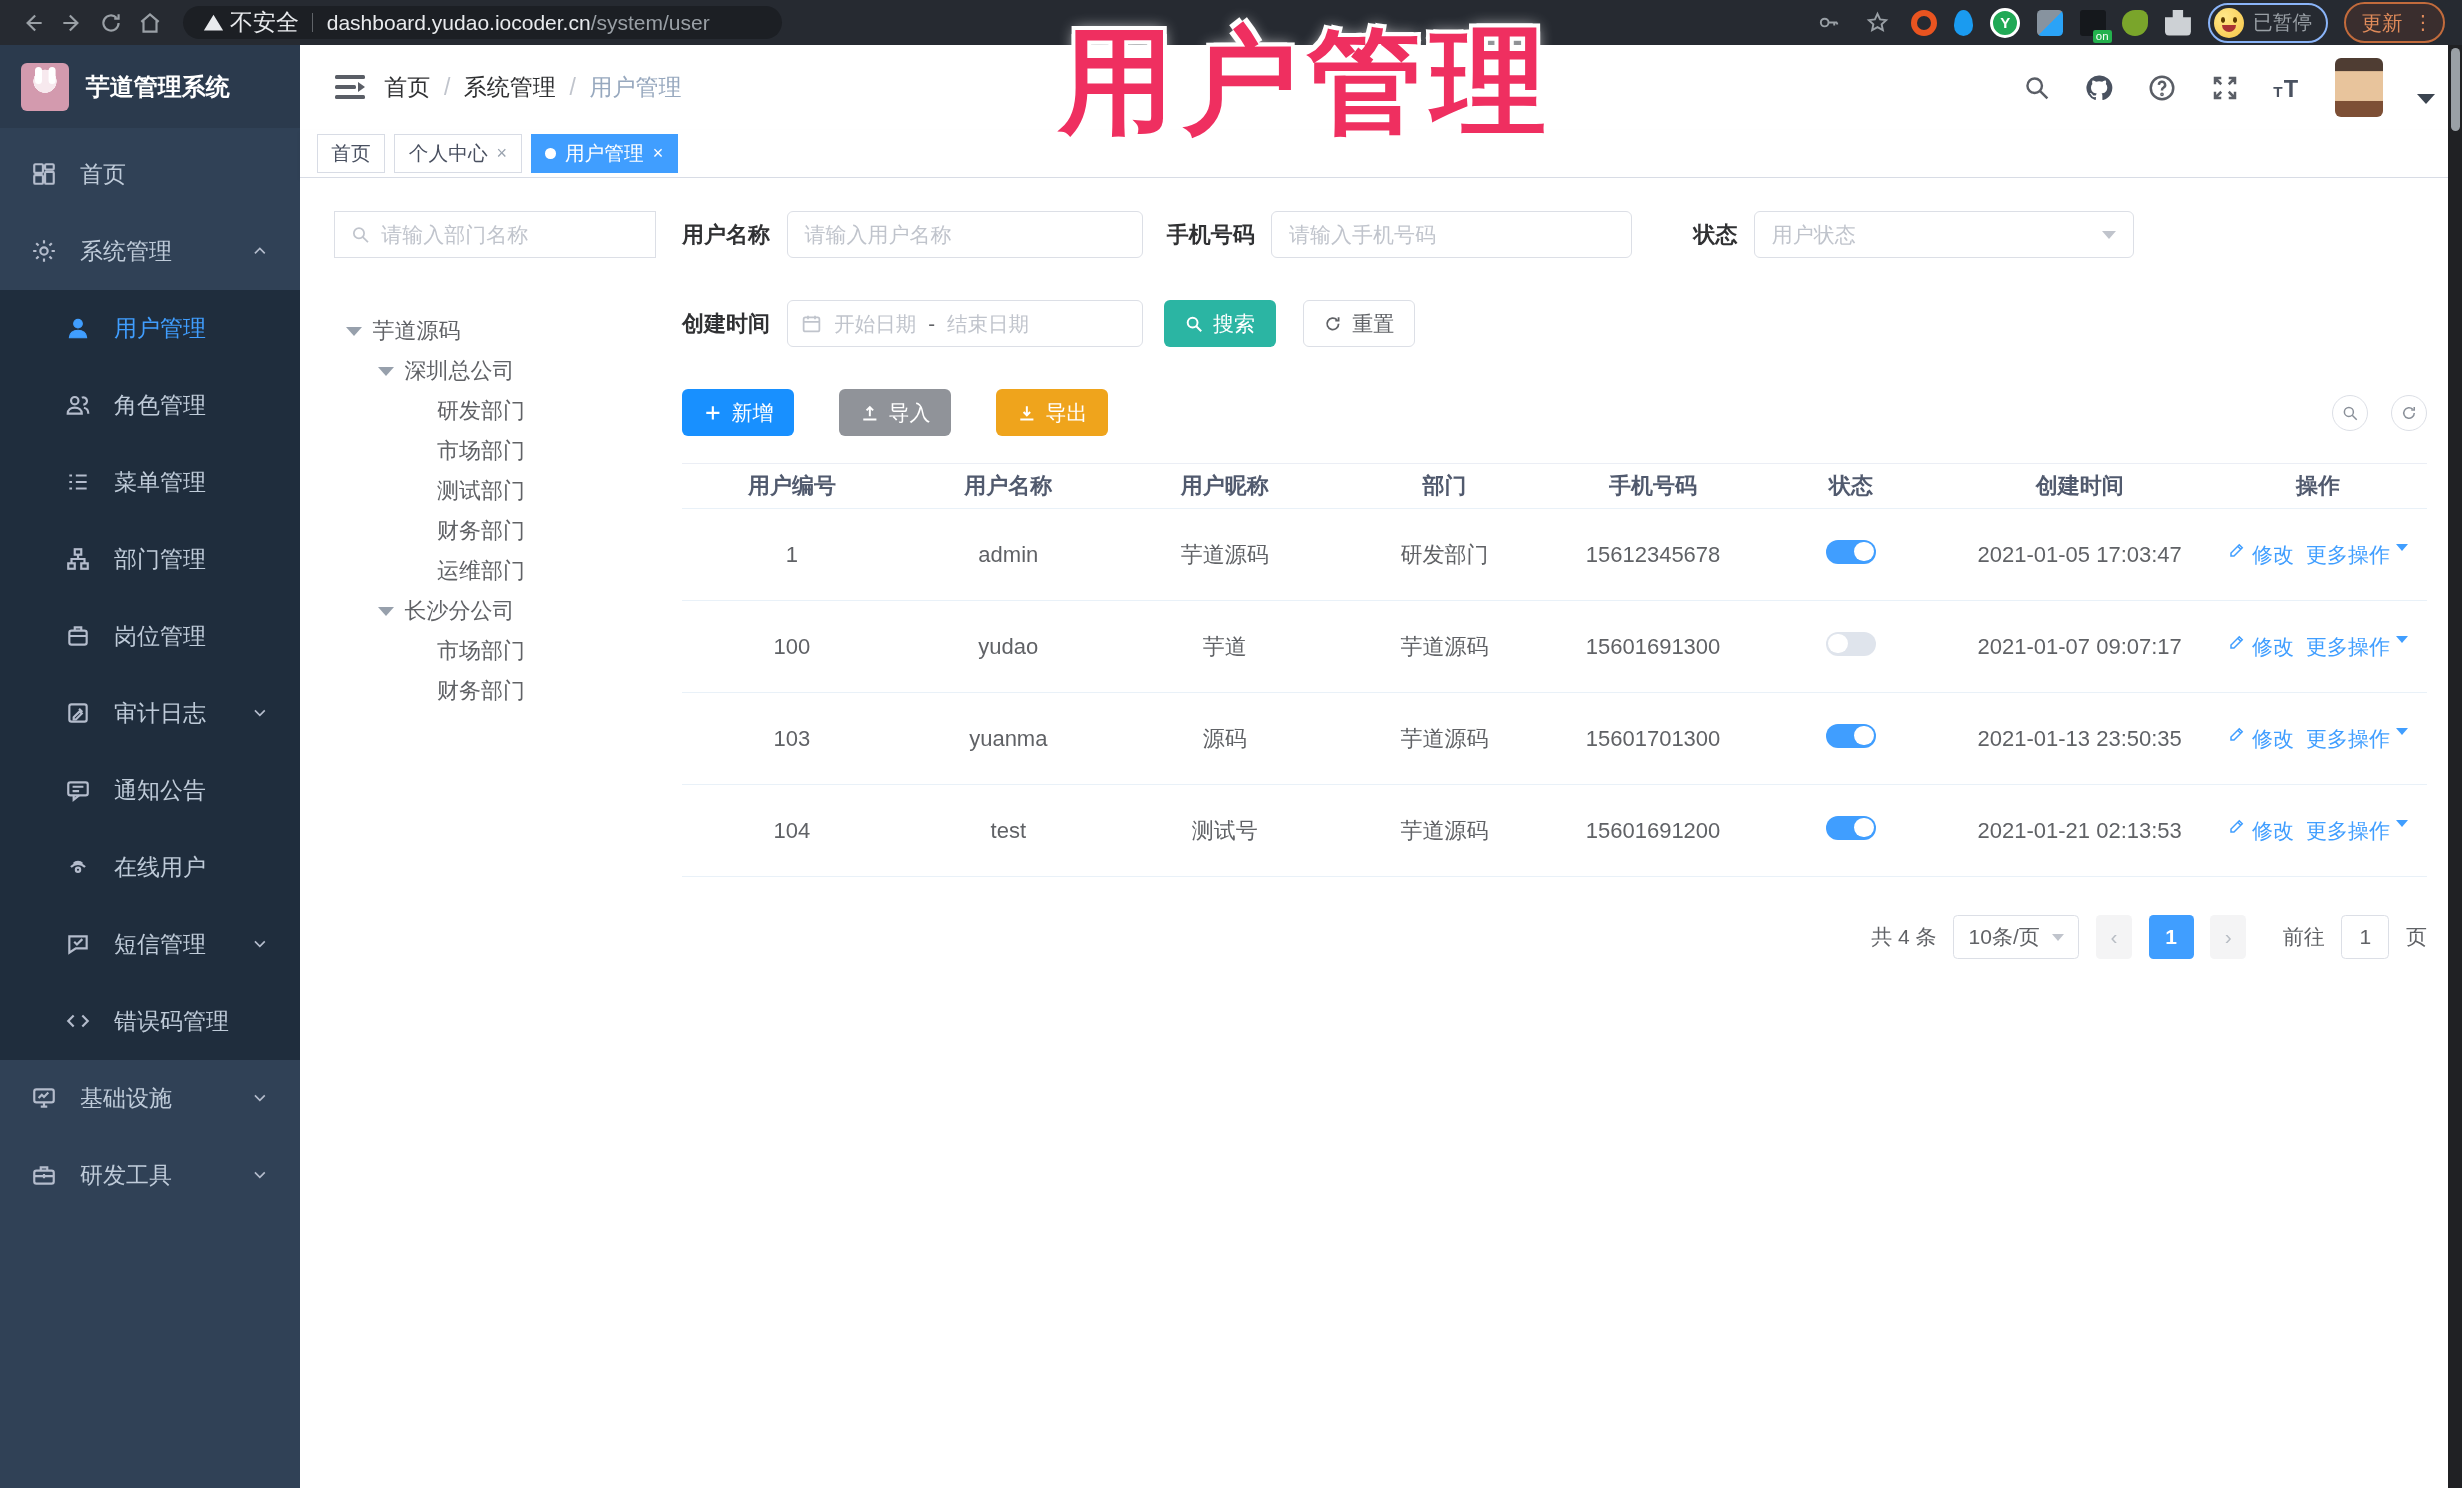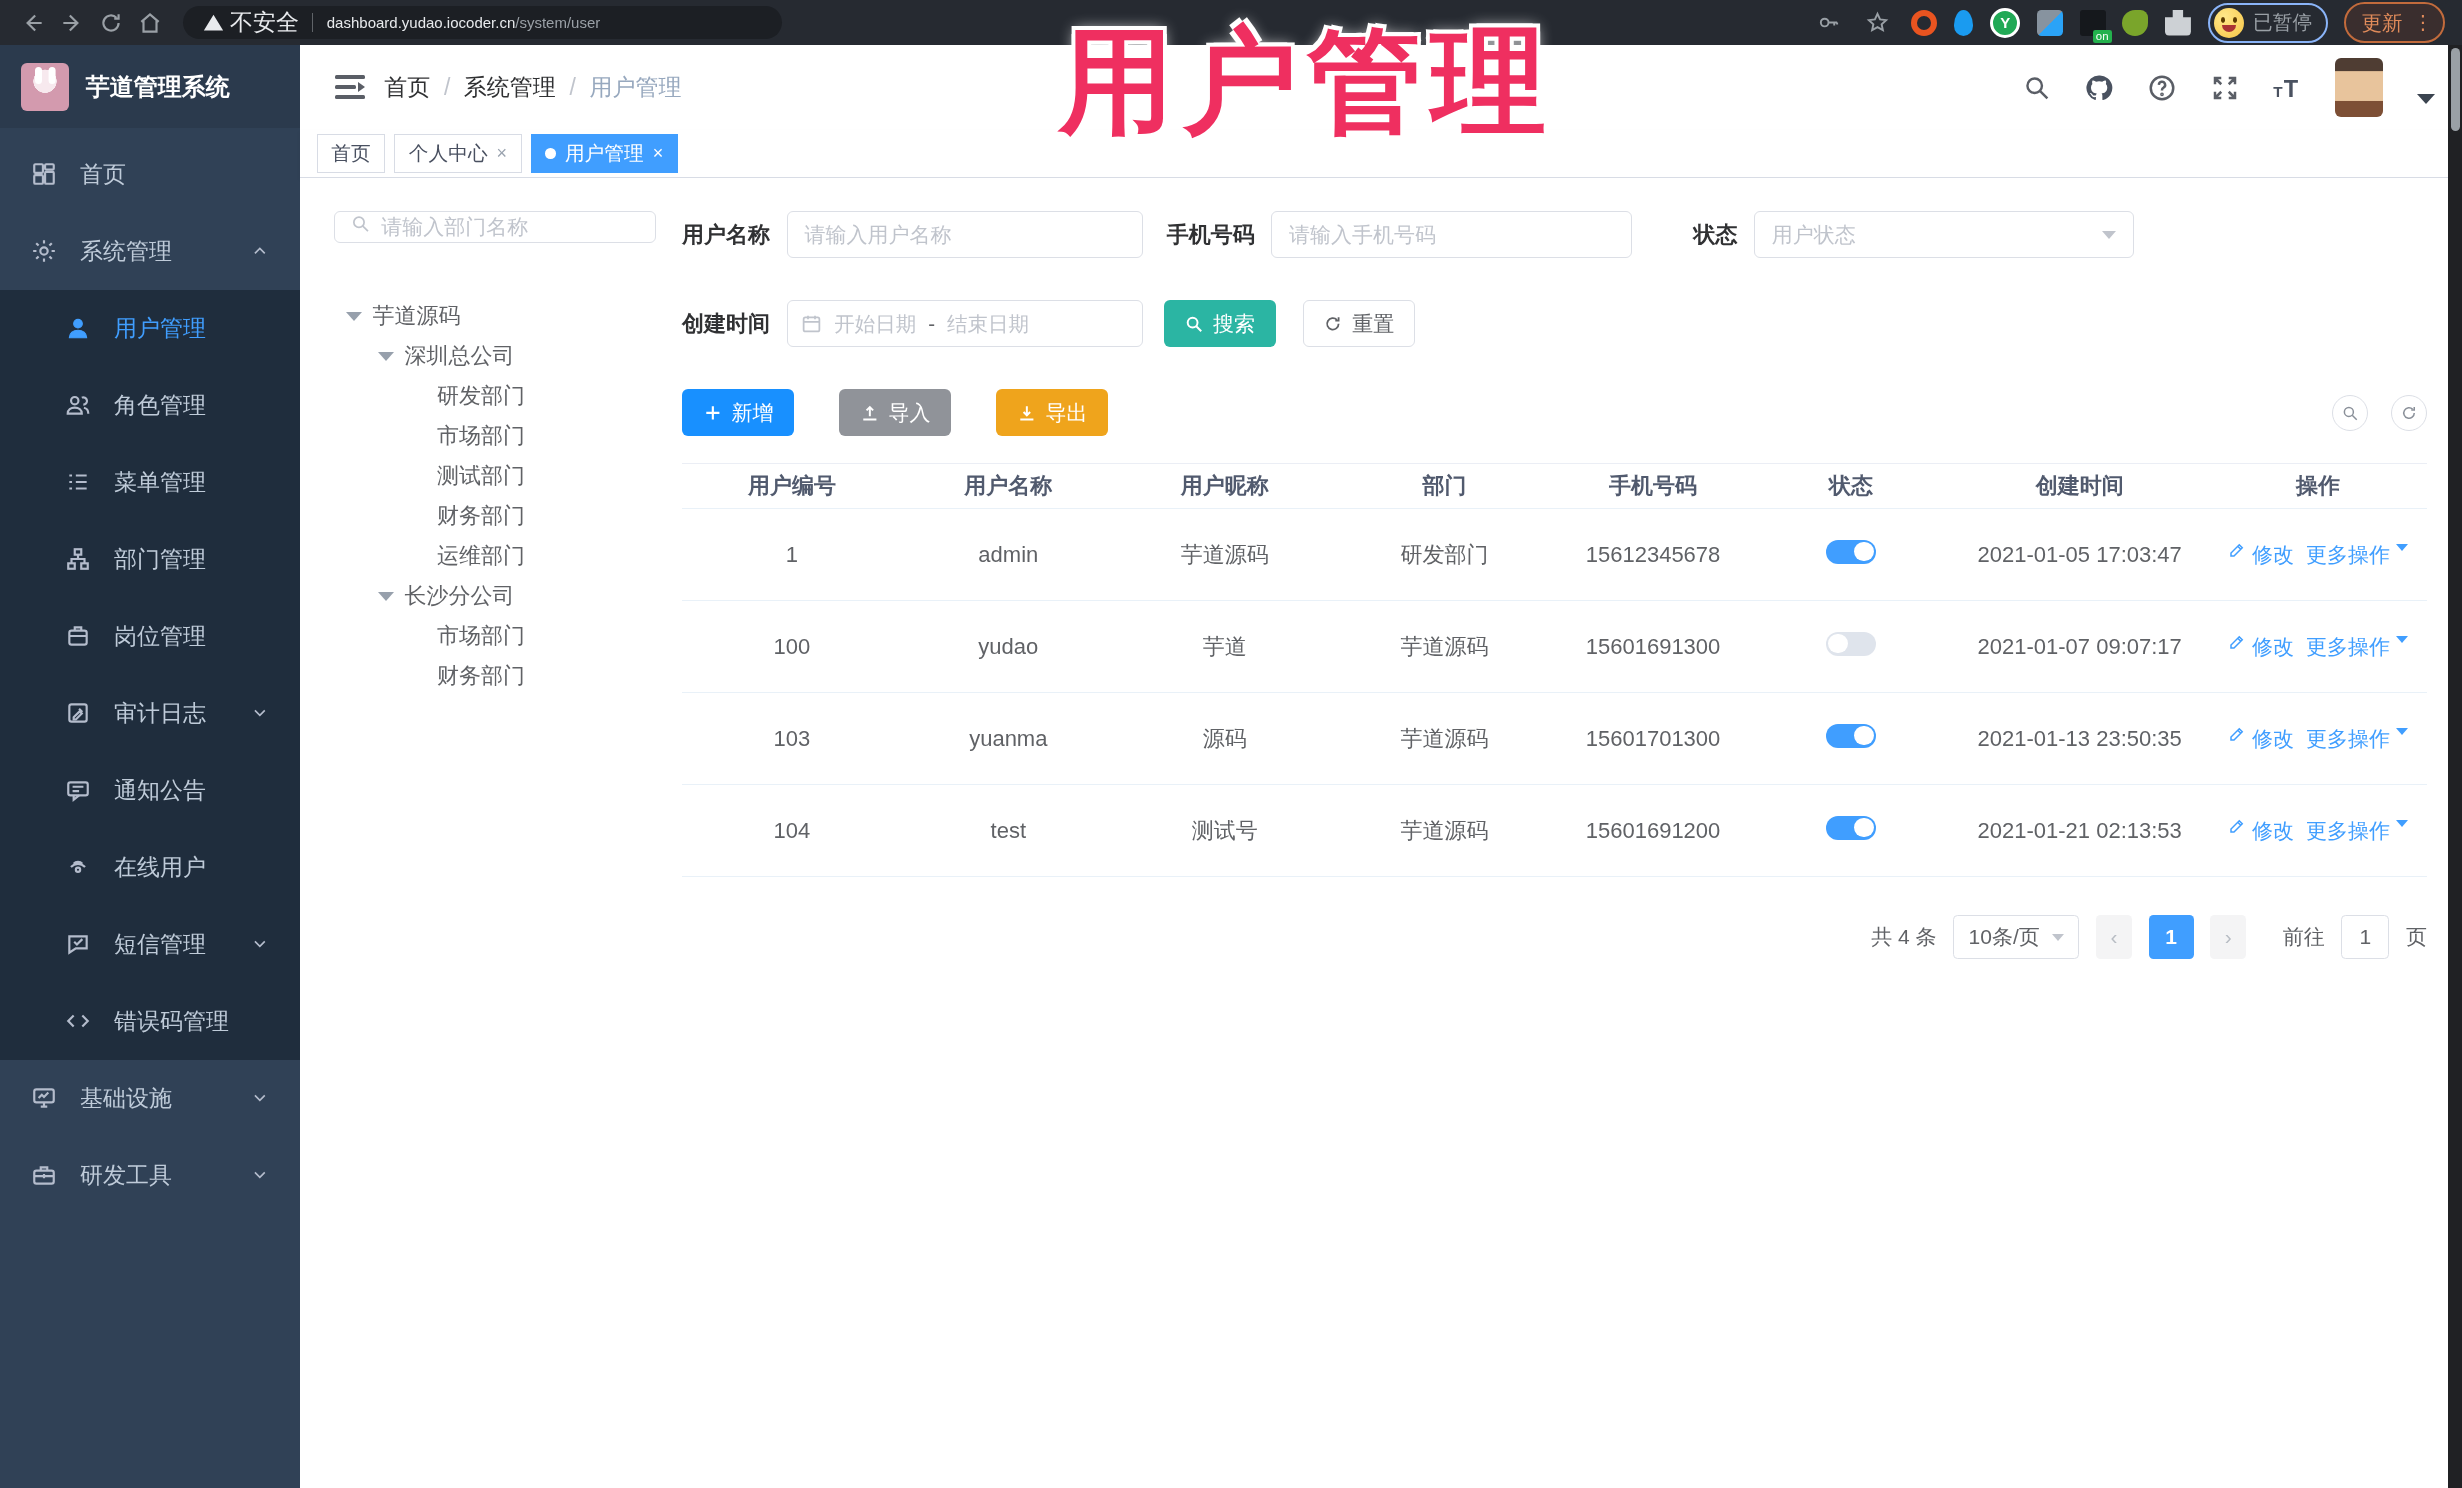--- a/index.html
+++ b/index.html
@@ -9,21 +9,21 @@
 
   
   .chrome { position:absolute; left:0; top:0; width:2462px; height:45px; background:#262a31;
             display:flex; align-items:center; padding:0 16.7px; gap:6px; z-index:40; }
   .nav-ic { width:33px; height:33px; display:flex; align-items:center; justify-content:center;
             color:#9aa0a6; flex:0 0 auto; border-radius:50%; }
   .omnibox { height:33px; background:#1c1f24; border-radius:16.7px; display:flex; align-items:center;
              padding:0 19.7px; margin-left:10.6px; width:599px; gap:9px; }
   .omnibox .warn { color:#e8eaed; display:flex; align-items:center; gap:6px; font-size:23px; }
   .omni-divider { width:0.8px; height:19.7px; background:#5f6368; margin:0 4.5px; }
-  .url { font-size:15px; color:#e8eaed; white-space:nowrap; }
+  .url { font-size:21px; color:#e8eaed; white-space:nowrap; }
   .url .path { color:#9aa0a6; }
   .chrome-right { margin-left:auto; display:flex; align-items:center; gap:16.7px; }
   .ext { width:26px; height:26px; border-radius:6px; position:relative; flex:0 0 auto; }
   .ext.ring { background:transparent; border:6.8px solid #e95420; border-radius:50%; }
   .ext.drop { width:19.7px; height:26px; background:#1a9bf0; border-radius:50% 50% 50% 50%/60% 60% 40% 40%; }
   .ext.greenY { background:#21a956; border-radius:50%; border:3.8px solid #fff; color:#fff; font-size:15px;
                 display:flex;align-items:center;justify-content:center; font-weight:bold; width:30px;height:30px;}
   .ext.grid { background:linear-gradient(135deg,#87939f 50%,#2aa3f7 50%); border-radius:4.5px; }
   .ext.list { background:#15181c; border-radius:3px; }
   .ext.list::after { content:"on"; position:absolute; right:-6px; bottom:-7.6px; background:#23b14d; color:#fff;
@@ -91,21 +91,21 @@
   .tag { height:39px; display:flex; align-items:center; gap:9px; border:0.8px solid #d8dce5; background:#fff;
          color:#495060; font-size:19.7px; padding:0 13.6px; cursor:pointer; }
   .tag .x { font-size:18px; color:#9aa3af; }
   .tag.active { background:#409eff; border-color:#409eff; color:#fff; }
   .tag.active .x { color:#fff; }
   .tag .dot { width:10.6px; height:10.6px; border-radius:50%; background:#fff; }
 
   
   .content { flex:1; display:flex; padding:33px 35px 0 34px; background:#fff; }
   .treepanel { width:322px; flex:0 0 auto; margin-right:26px; }
-  .tree-search { height:32px; border:0.8px solid #dcdfe6; border-radius:6px; display:flex; 
+  .tree-search { height:47px; border:0.8px solid #dcdfe6; border-radius:0; display:flex; align-items:center;
                  gap:10.6px; padding:0 15px; color:#c0c4cc; }
   .tree-search input { border:none; outline:none; font-size:21px; width:100%; color:#606266;
                        font-family:inherit; }
   .tree-search input::placeholder { color:#c0c4cc; }
   .tree { margin-top:53px; font-size:22px; color:#606266; }
   .tnode { height:40px; display:flex; align-items:center; cursor:pointer; }
   .tnode .arrow { width:0; height:0; border-left:8.3px solid transparent; border-right:8.3px solid transparent;
                   border-top:9.8px solid #97a0ac; margin-right:10.6px; flex:0 0 auto; }
   .tnode.lvl0 { padding-left:12px; }
   .tnode.lvl1 { padding-left:44px; }

